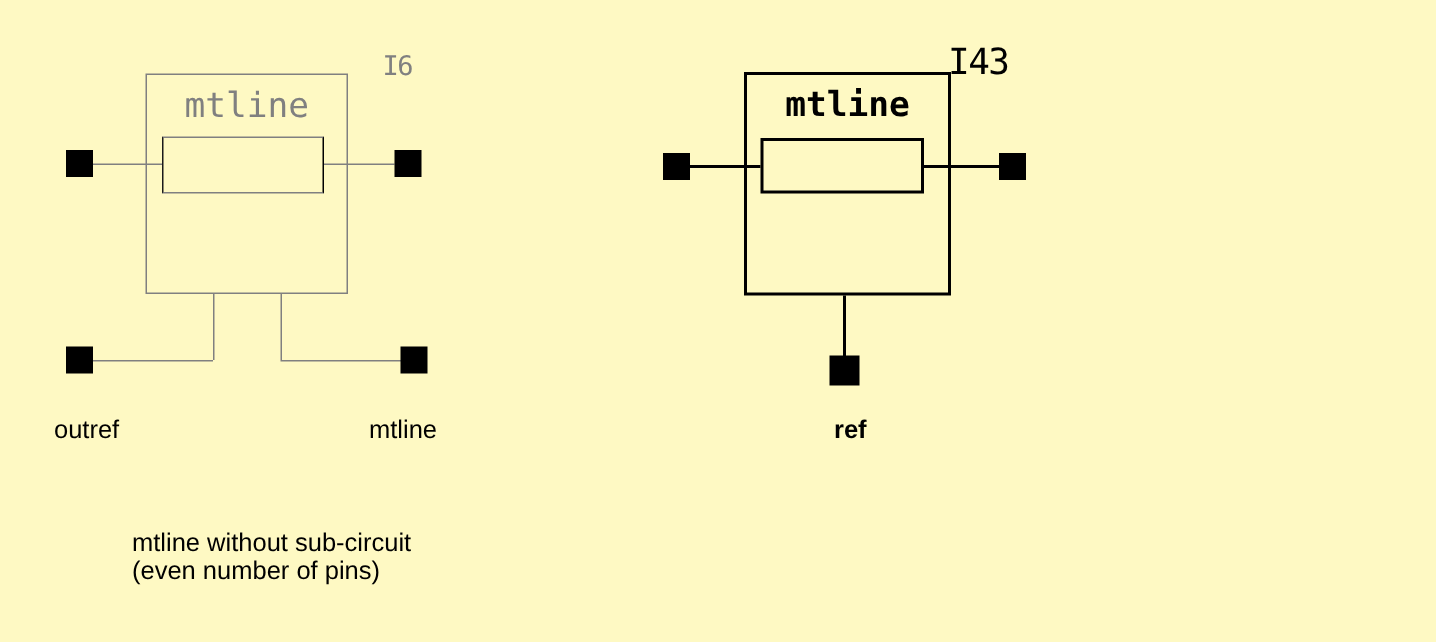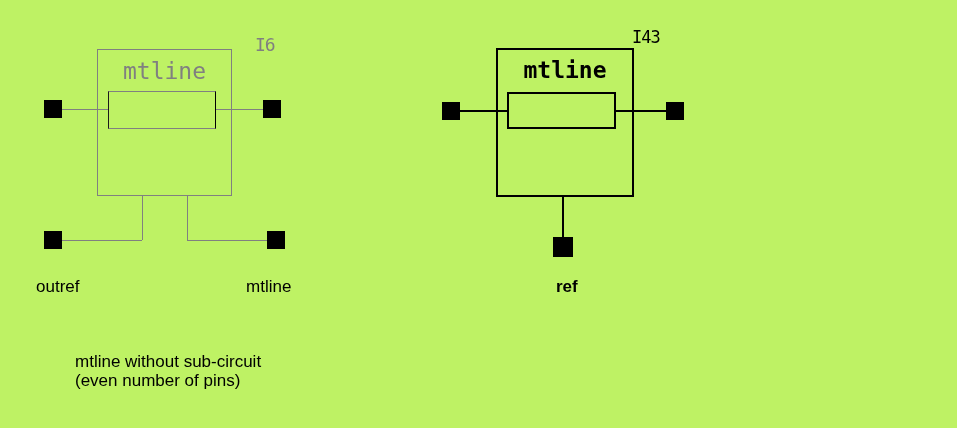--- a/index.html
+++ b/index.html
@@ -4,21 +4,21 @@
 <style>
   html, body {
     margin: 0;
     padding: 0;
     background: #ffffff;
   }
   .canvas {
     position: relative;
     width: 957px;
     height: 428px;
-    background: #bef264;
+    background: #fef9c3;
     overflow: hidden;
     font-family: "Liberation Sans", sans-serif;
   }
   .abs { position: absolute; }
 
   
   .cadtext {
     font-family: "DejaVu Sans Mono", monospace;
     white-space: nowrap;
   }
@@ -63,30 +63,30 @@
   .l-pin-outref  { left: 267px; top: 231px; }
 
   .pinlabel {
     font-size: 17px; color: #000000; white-space: nowrap;
   }
   .lab-inref  { left: 36px;  top: 277px; }
   .lab-outref { left: 246px; top: 277px; }
   .lab-ref    { left: 556px; top: 277px; font-weight: bold; }
 
   .caption {
-    font-size: 17px; line-height: 19px; color: #000000; white-space: nowrap;
+    font-size: 17px; line-height: 19px; color: #000000; white-space: nowrap; margin-left: 13px;
   }
   .l-caption { left: 75px;  top: 352px; }
   .r-caption { left: 487px; top: 352px; }
 
   
   .b { background: #000000; }
   .r-instance {
     left: 632px; top: 27px;
-    font-size: 17px; color: #000000;
+    font-size: 24px; color: #000000;
     letter-spacing: -1px;
   }
   .r-box {
     left: 496px; top: 48px; width: 138px; height: 149px;
     border: 2px solid #000000; box-sizing: border-box;
   }
   .r-name {
     left: 496px; top: 57px; width: 138px;
     text-align: center;
     font-size: 23px; font-weight: bold; color: #000000;

